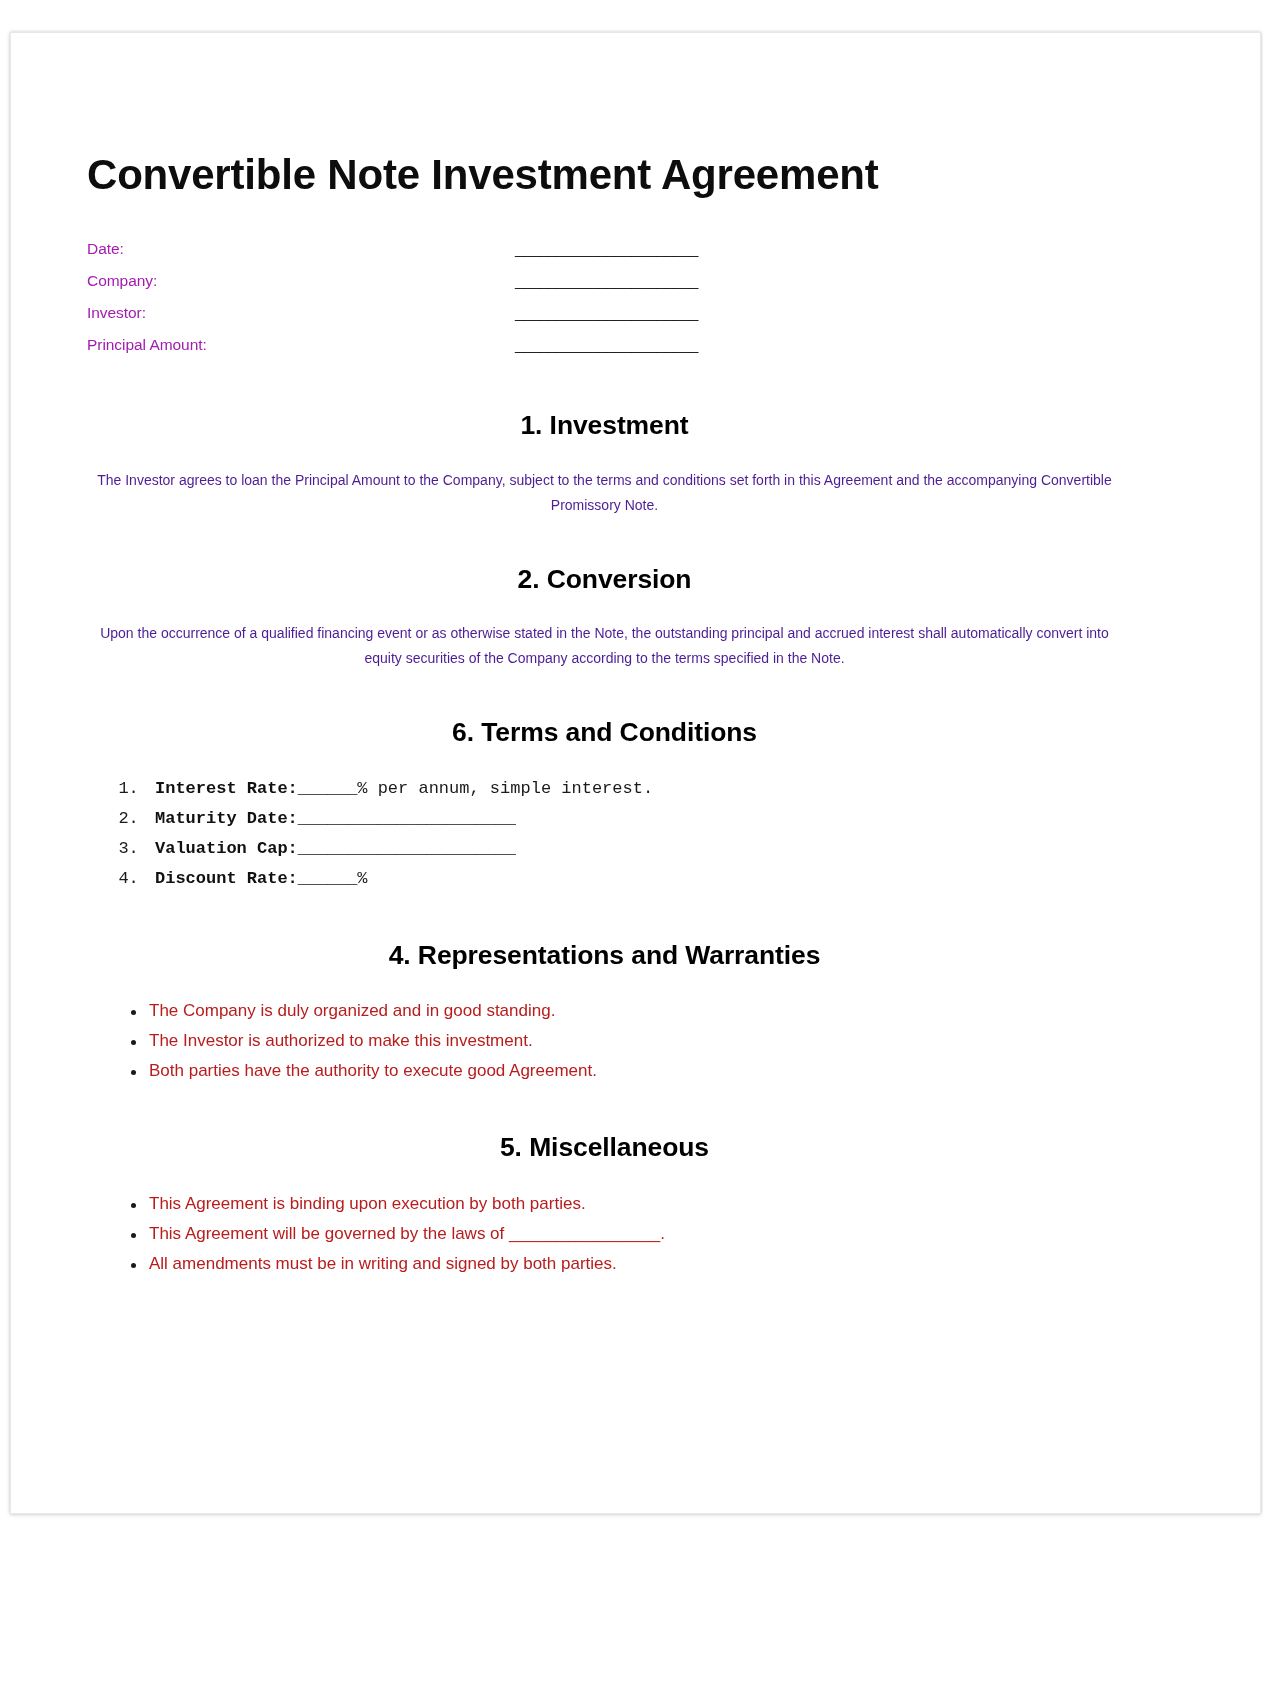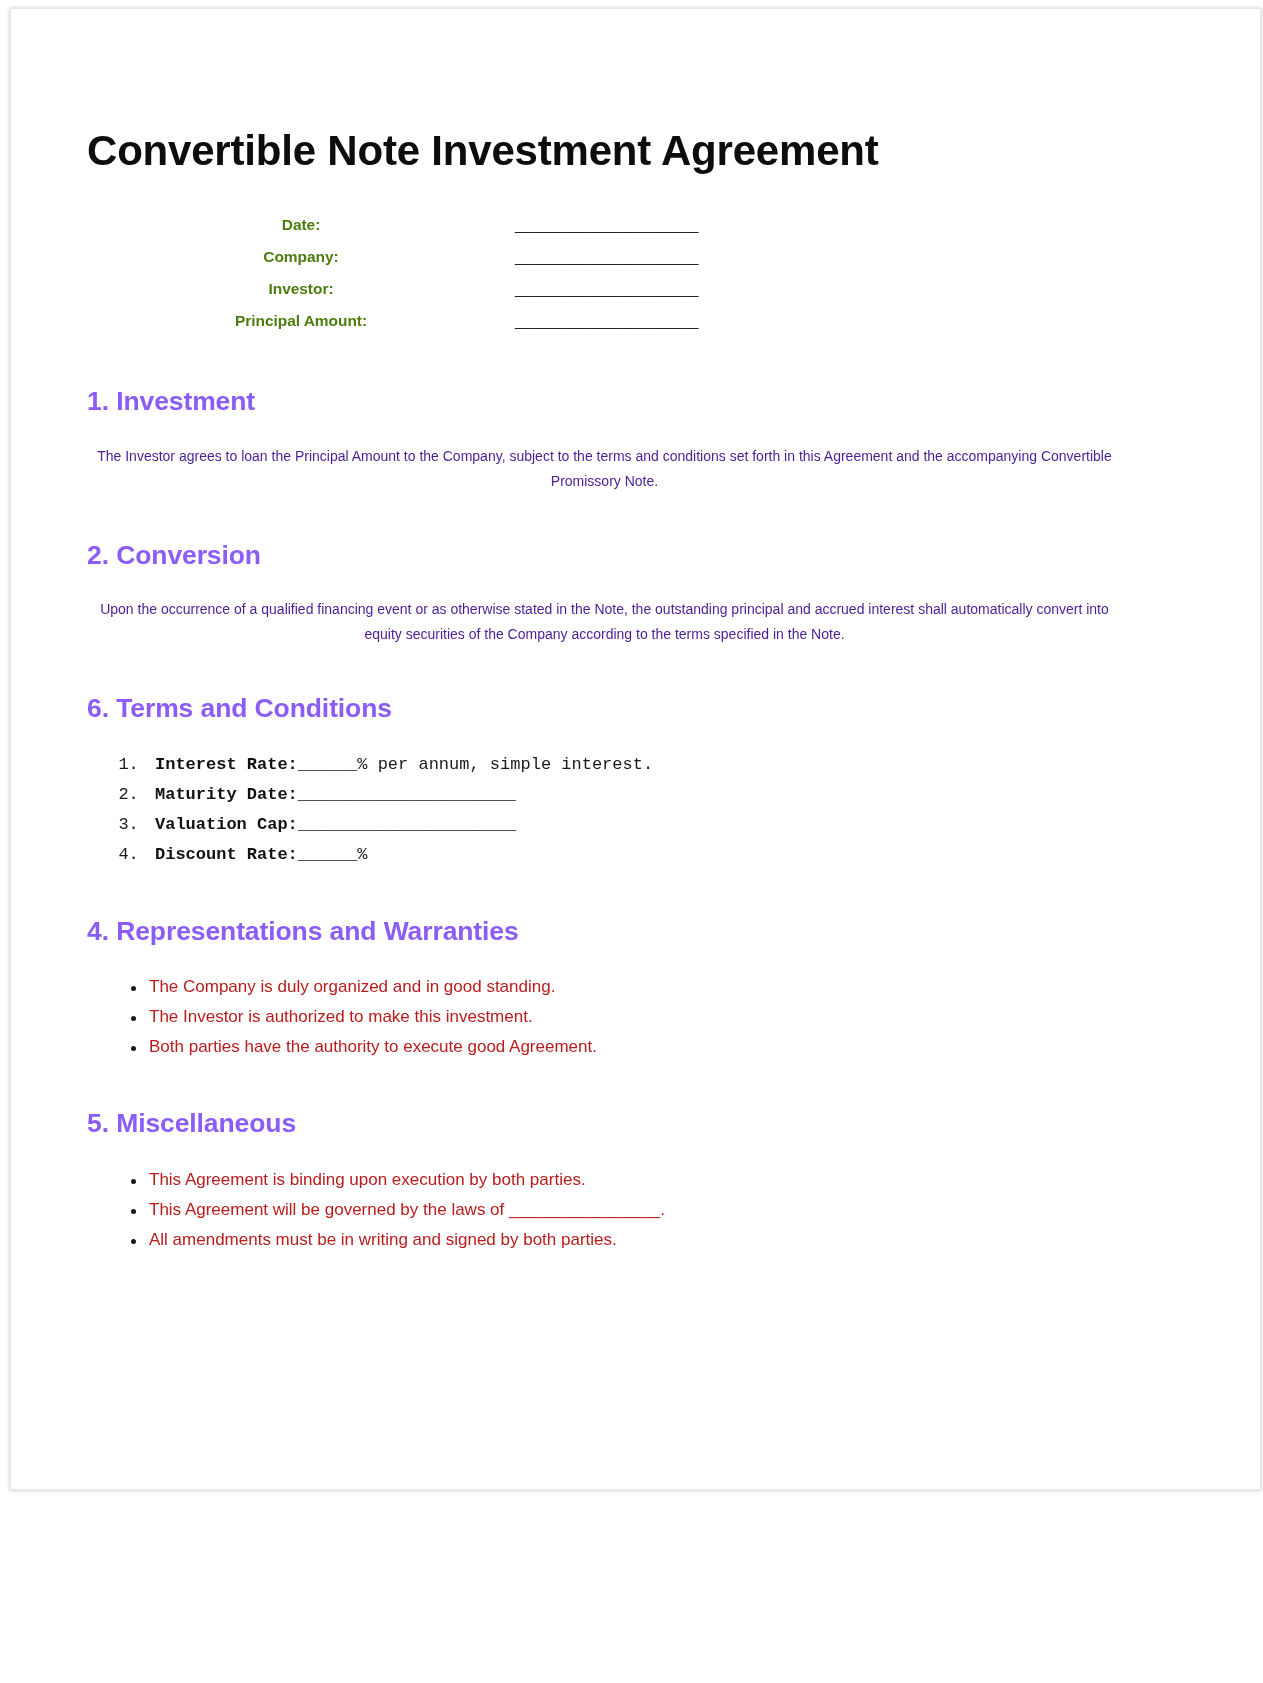--- a/index.html
+++ b/index.html
@@ -14,20 +14,21 @@
     -webkit-font-smoothing: antialiased;
   }
 
   .page-canvas {
     position: relative;
     width: 1263px;
     height: 1502px;
     background: #ffffff;
     box-sizing: border-box;
     padding: 8px 2px 12px 10px;
+    margin-top: 24px;
   }
 
   .page-sheet {
     position: relative;
     width: 100%;
     height: 100%;
     background: #ffffff;
     border: 1px solid #e8e8e8;
     box-shadow: 0 0 3px rgba(0,0,0,0.16), 0 1px 5px rgba(0,0,0,0.10);
     box-sizing: border-box;
@@ -58,42 +59,42 @@
     padding: 0;
     list-style: none;
   }
   .field-row {
     display: flex;
     align-items: baseline;
     margin-bottom: 14px;
     font-size: 15.5px;
   }
   .field-label {
-    font-weight: bold;
-    color: #4d7c0f;
+    font-weight: normal;
+    color: #a21caf;
     width: 428px;
     flex: 0 0 428px;
     letter-spacing: -0.05px;
-    text-align: center;
   }
   .field-blank {
     color: #111111;
     font-size: 15.5px;
     letter-spacing: -0.3px;
     white-space: nowrap;
   }
 
   
   .section-heading {
     font-size: 26.5px;
     font-weight: bold;
-    color: #8b5cf6;
+    color: #000000;
     margin: 0 0 26px 0;
     line-height: 1.2;
     letter-spacing: -0.1px;
+    text-align: center;
   }
   .section-block {
     margin-bottom: 46px;
   }
   .section-block:last-child {
     margin-bottom: 0;
   }
 
   
   .para {

